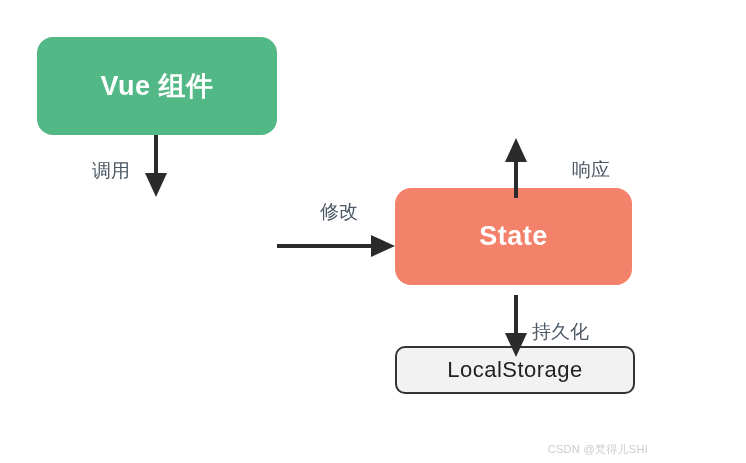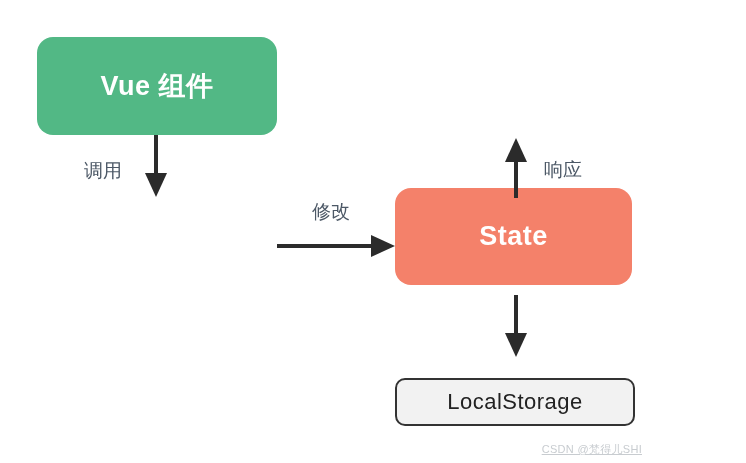--- a/index.html
+++ b/index.html
@@ -30,21 +30,21 @@
     border-radius: 16px;
     color: #ffffff;
     font-weight: bold;
     font-size: 27px;
     letter-spacing: 0.5px;
   }
   .node-vue       { left: 37px;  top: 37px;  width: 240px; height: 98px; background: var(--vue-bg); }
   .node-actions   { left: 37px;  top: 198px; width: 240px; height: 96px; background: var(--actions-bg); }
   .node-state     { left: 395px; top: 188px; width: 237px; height: 97px; background: var(--state-bg); }
   .node-localstorage {
-    left: 395px; top: 378px; width: 240px; height: 48px;
+    left: 395px; top: 346px; width: 240px; height: 48px;
     background: var(--localstorage-bg);
     border: 2px solid var(--localstorage-border);
     border-radius: 10px;
     color: #222222;
     font-weight: normal;
     font-size: 22px;
   }
   .line {
     position: absolute;
     background: var(--arrow);
@@ -66,29 +66,29 @@
   .head-right {
     border-top: 11px solid transparent;
     border-bottom: 11px solid transparent;
     border-left: 24px solid var(--arrow);
   }
   .edge-label {
     position: absolute;
     font-size: 19px;
     color: var(--edge-label);
     white-space: nowrap;
+    margin-left: 8px;
   }
   .watermark {
     position: absolute;
-    right: 18px;
+    right: 12px;
     bottom: 6px;
     font-size: 11px;
     color: var(--watermark);
     letter-spacing: 0.3px;
-    text-decoration: underline;
   }
 </style>
 </head>
 <body>
 
 <div class="canvas">
 
   <div class="node node-vue">
     <span>Vue 组件</span>
   </div>
@@ -105,20 +105,21 @@
   <div class="line" style="left:154px; top:135px; width:4px; height:38px;"></div>
   <div class="head head-down" style="left:145px; top:173px;"></div>
   <div class="edge-label" style="left:84px; top:158px;">调用</div>
 
   <div class="line" style="left:277px; top:244px; width:94px; height:4px;"></div>
   <div class="head head-right" style="left:371px; top:235px;"></div>
   <div class="edge-label" style="left:312px; top:199px;">修改</div>
 
   <div class="head head-up" style="left:505px; top:138px;"></div>
   <div class="line" style="left:514px; top:162px; width:4px; height:36px;"></div>
-  <div class="edge-label" style="left:544px; top:157px;">响应</div>
+  <div class="edge-label" style="left:564px; top:157px;">响应</div>
 
   <div class="line" style="left:514px; top:295px; width:4px; height:38px;"></div>
   <div class="head head-down" style="left:505px; top:333px;"></div>
+  <div class="edge-label" style="left:524px; top:319px;">持久化</div>
 
   <div class="watermark">CSDN @梵得儿SHI</div>
 
 </div>
 
 </body></html>

